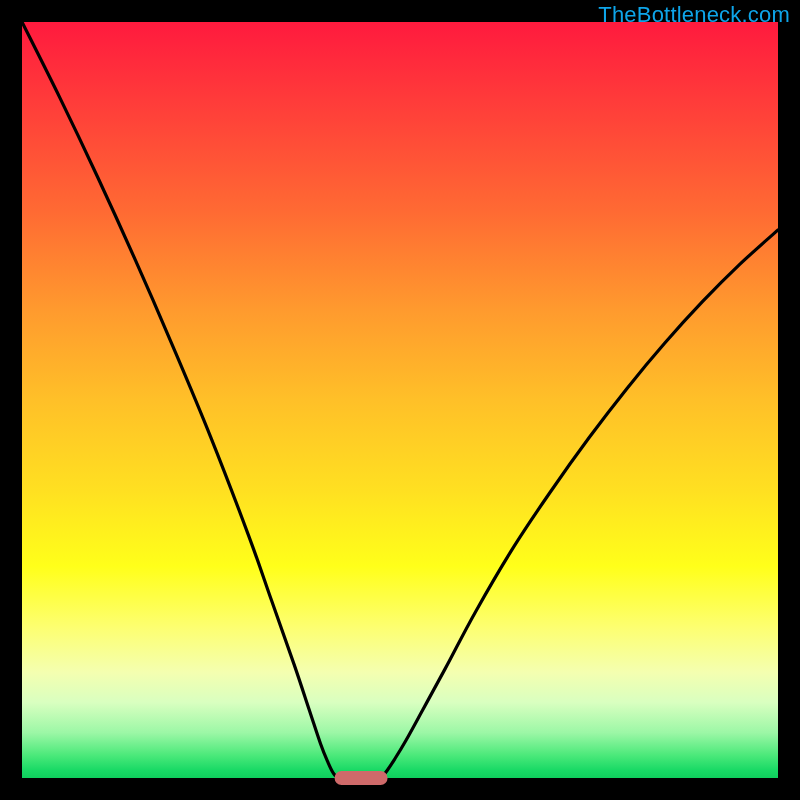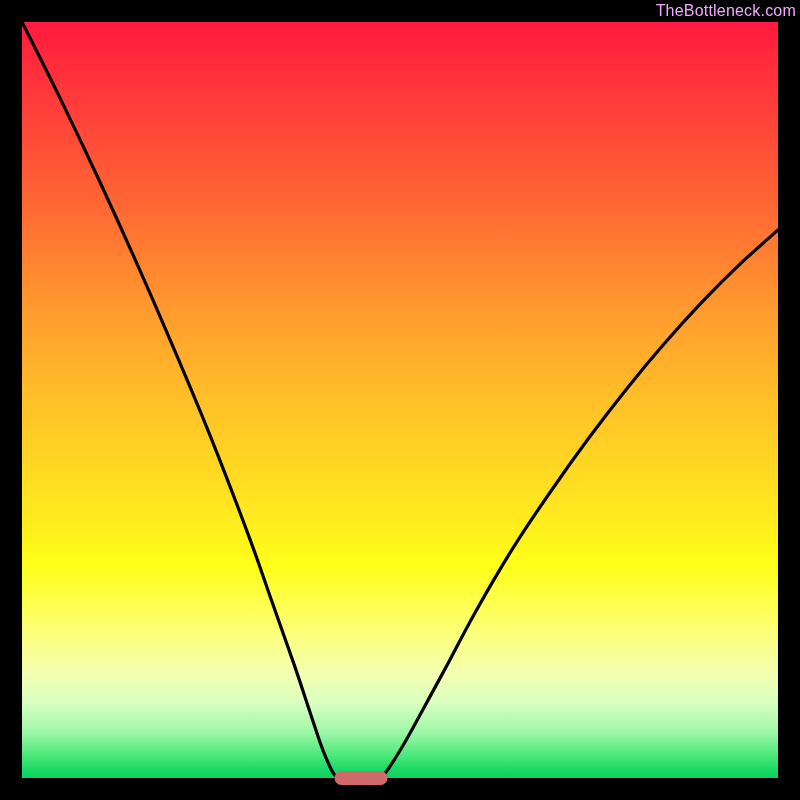--- a/index.html
+++ b/index.html
@@ -38,23 +38,23 @@
       #d9ffc0 90%,
       #9cf7a6 94%,
       #4be97a 97%,
       #18d965 99%,
       #0fce5d 100%
     );
   }
   .watermark {
     position: absolute;
     top: 2px;
-    right: 4px;
-    color: #f0abfc;
-    font-size: 16px;
+    right: 10px;
+    color: #0ea5e9;
+    font-size: 22px;
     letter-spacing: 0.2px;
     user-select: none;
   }
   svg.curves {
     position: absolute;
     left: 0;
     top: 0;
   }
   .marker {
     position: absolute;

